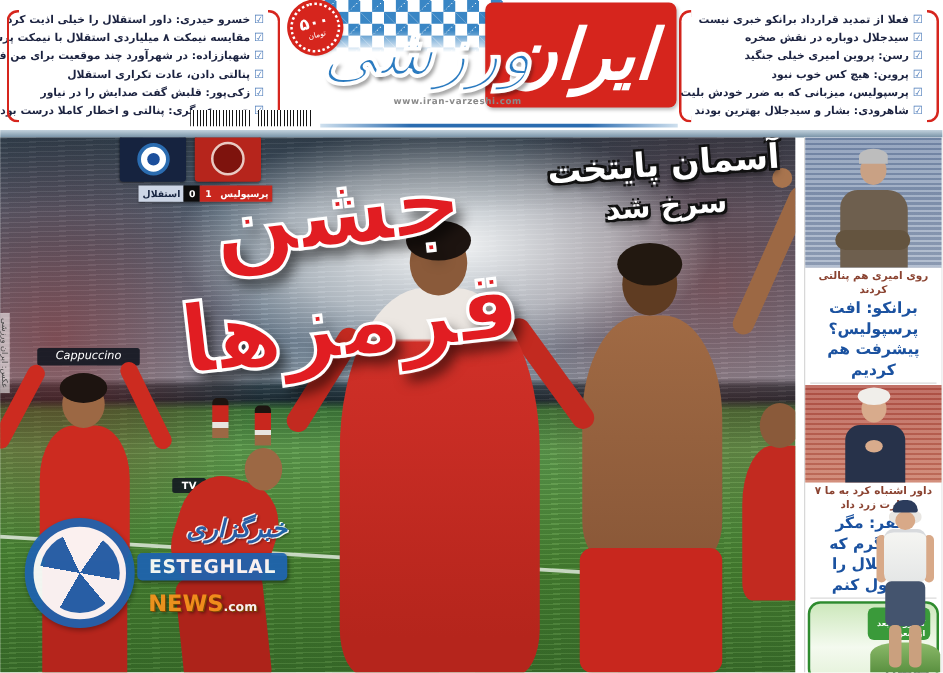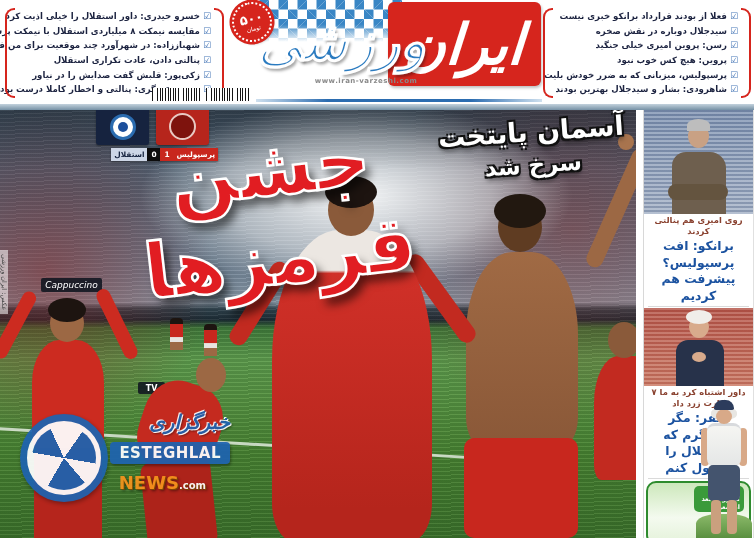--- a/index.html
+++ b/index.html
@@ -84,21 +84,21 @@
       radial-gradient(circle at 7% 38%, rgba(140,30,28,.5) 0, rgba(140,30,28,0) 26%),
       radial-gradient(circle at 90% 28%, rgba(150,40,35,.38) 0, rgba(150,40,35,0) 30%),
       repeating-linear-gradient(178deg, rgba(255,255,255,.07) 0 1px, rgba(10,20,30,.11) 1px 4px),
       linear-gradient(180deg,#46586a 0%,#57697a 20%,#78899a 38%,#8d9dab 45%,
         #32454f 46.5%,#1c2b33 49%,#3f7a38 51%,#5d9c4b 58%,#55923f 68%,#47822f 80%,#3a7028 100%);
   }
   .pitchline { position:absolute; left:-20px; top:332px; width:520px; height:3px;
     background:rgba(255,255,255,.7); transform:rotate(3.5deg); }
   .adboard { position:absolute; background:rgba(16,22,32,.88); color:#fff;
     display:flex; align-items:center; justify-content:center; direction:ltr; border-radius:2px; }
-  .board1 { left:30px; top:168px; width:61px; height:14px; font-size:9px; font-style:italic;margin-left:11px; }
+  .board1 { left:30px; top:168px; width:82px; height:14px; font-size:9px; font-style:italic; }
   .board2 { left:138px; top:272px; width:27px; height:12px; font-size:8px; font-weight:bold; }
 
   
   .fig { position:absolute; }
   .fp { position:absolute; }
   
   .f3 { left:262px; top:62px; width:180px; height:366px; z-index:3; }
   .f3 .torso { left:10px; top:58px; width:160px; height:310px; border-radius:42% 42% 12% 12%;
     background:linear-gradient(180deg,#ece7e2 0 13%, #d03028 14%, #b5251c 90%); }
   .f3 .head { left:66px; top:12px; width:46px; height:52px; border-radius:50%; background:#8a5a3a; }
@@ -263,21 +263,21 @@
       </div>
     <div class="hl-row">
         <span class="hl-bullet">☑</span>
         <span class="hl-text">حسین عسگری: پنالتی و اخطار کاملا درست بود</span>
       </div>
   </div>
 
   <div class="hl-group hl-right">
     <div class="hl-row">
         <span class="hl-bullet">☑</span>
-        <span class="hl-text">فعلا از بودند قرارداد برانکو خبری نیست</span>
+        <span class="hl-text">فعلا از تمدید قرارداد برانکو خبری نیست</span>
       </div>
     <div class="hl-row">
         <span class="hl-bullet">☑</span>
         <span class="hl-text">سیدجلال دوباره در نقش صخره</span>
       </div>
     <div class="hl-row">
         <span class="hl-bullet">☑</span>
         <span class="hl-text">رسن: پروین امیری خیلی جنگید</span>
       </div>
     <div class="hl-row">

